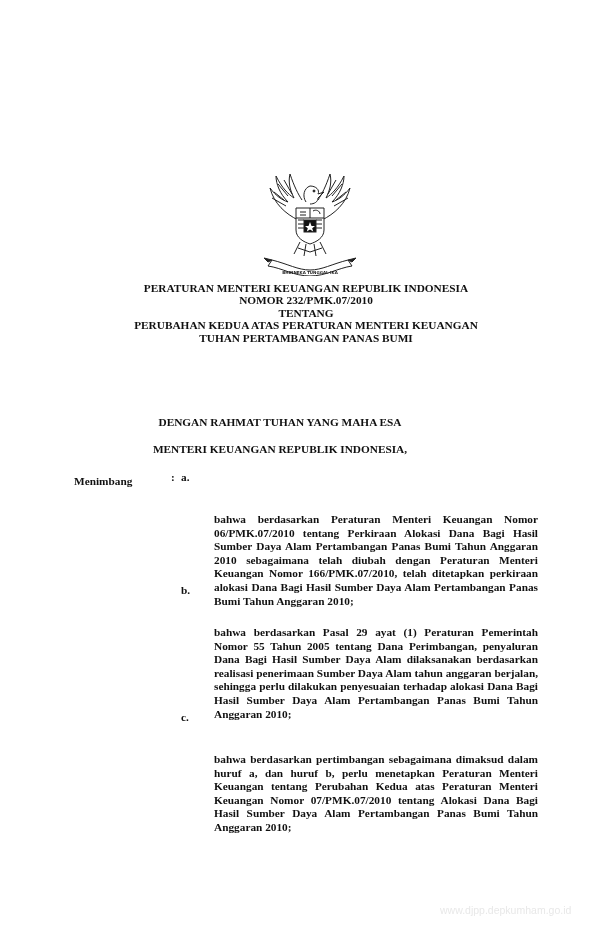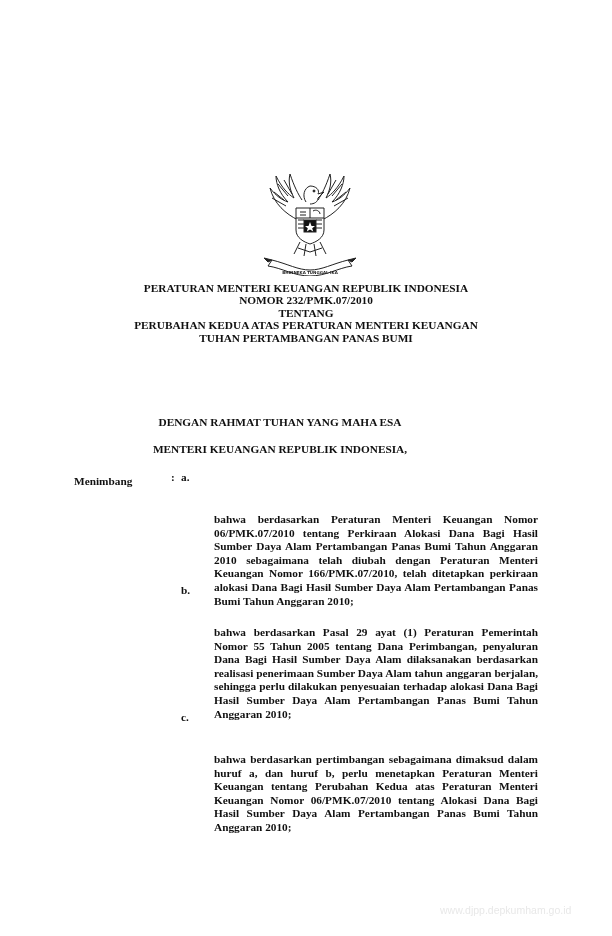--- a/index.html
+++ b/index.html
@@ -80,17 +80,17 @@
     <div class="text">bahwa berdasarkan Peraturan Menteri Keuangan Nomor 06/PMK.07/2010 tentang Perkiraan Alokasi Dana Bagi Hasil Sumber Daya Alam Pertambangan Panas Bumi Tahun Anggaran 2010 sebagaimana telah diubah dengan Peraturan Menteri Keuangan Nomor 166/PMK.07/2010, telah ditetapkan perkiraan alokasi Dana Bagi Hasil Sumber Daya Alam Pertambangan Panas Bumi Tahun Anggaran 2010;</div>
   </div>
 
   <div class="item" style="top:113px;">
     <span class="letter">b.</span>
     <div class="text">bahwa berdasarkan Pasal 29 ayat (1) Peraturan Pemerintah Nomor 55 Tahun 2005 tentang Dana Perimbangan, penyaluran Dana Bagi Hasil Sumber Daya Alam dilaksanakan berdasarkan realisasi penerimaan Sumber Daya Alam tahun anggaran berjalan, sehingga perlu dilakukan penyesuaian terhadap alokasi Dana Bagi Hasil Sumber Daya Alam Pertambangan Panas Bumi Tahun Anggaran 2010;</div>
   </div>
 
   <div class="item" style="top:240px;">
     <span class="letter">c.</span>
-    <div class="text">bahwa berdasarkan pertimbangan sebagaimana dimaksud dalam huruf a, dan huruf b, perlu menetapkan Peraturan Menteri Keuangan tentang Perubahan Kedua atas Peraturan Menteri Keuangan Nomor 06/PMK.07/2010 tentang Alokasi Dana Bagi Hasil Sumber Daya Alam Pertambangan Panas Bumi Tahun Anggaran 2010;</div>
+    <div class="text">bahwa berdasarkan pertimbangan sebagaimana dimaksud dalam huruf a, dan huruf b, perlu menetapkan Peraturan Menteri Keuangan tentang Perubahan Kedua atas Peraturan Menteri Keuangan Nomor 07/PMK.07/2010 tentang Alokasi Dana Bagi Hasil Sumber Daya Alam Pertambangan Panas Bumi Tahun Anggaran 2010;</div>
   </div>
 </div>
 
 <div class="watermark">www.djpp.depkumham.go.id</div>
 
 </body></html>

